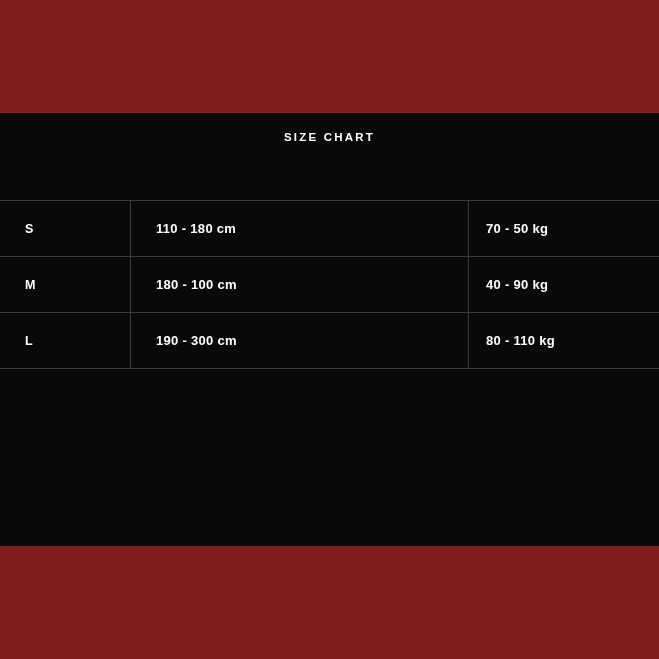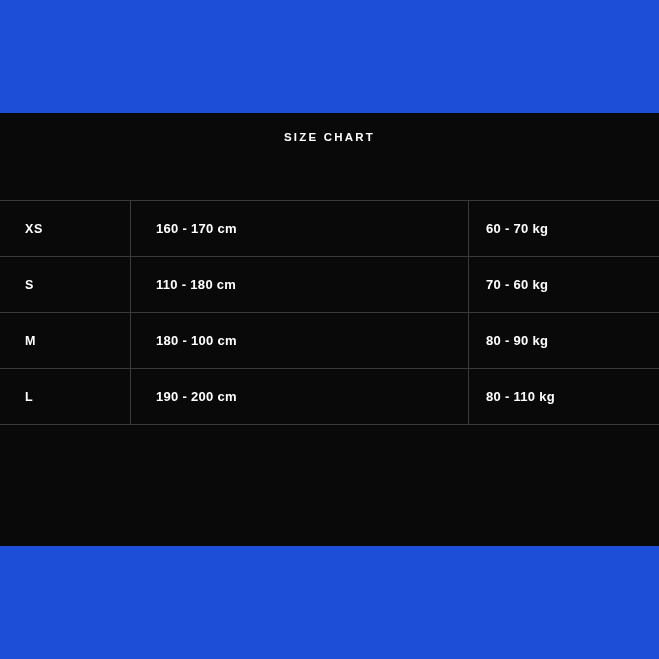--- a/index.html
+++ b/index.html
@@ -10,21 +10,21 @@
   body {
     width: 659px;
     height: 659px;
     font-family: "Liberation Sans", sans-serif;
     overflow: hidden;
   }
   .page {
     position: relative;
     width: 659px;
     height: 659px;
-    background: #1d4ed8;
+    background: #7f1d1d;
   }
   .chart-panel {
     position: absolute;
     left: 0;
     top: 113px;
     width: 659px;
     height: 433px;
     background: #090909;
     color: #ffffff;
     box-sizing: border-box;
@@ -87,37 +87,32 @@
 <body>
 
 <div class="page">
   <div class="chart-panel">
 
     <div class="chart-title">SIZE CHART</div>
 
     <table class="size-table">
       <tbody>
         <tr>
-          <td class="col-size">XS</td>
-          <td class="col-height">160 - 170 cm</td>
-          <td class="col-weight">60 - 70 kg</td>
-        </tr>
-        <tr>
           <td class="col-size">S</td>
           <td class="col-height">110 - 180 cm</td>
-          <td class="col-weight">70 - 60 kg</td>
+          <td class="col-weight">70 - 50 kg</td>
         </tr>
         <tr>
           <td class="col-size">M</td>
           <td class="col-height">180 - 100 cm</td>
-          <td class="col-weight">80 - 90 kg</td>
+          <td class="col-weight">40 - 90 kg</td>
         </tr>
         <tr>
           <td class="col-size">L</td>
-          <td class="col-height">190 - 200 cm</td>
+          <td class="col-height">190 - 300 cm</td>
           <td class="col-weight">80 - 110 kg</td>
         </tr>
       </tbody>
     </table>
 
 
   </div>
 </div>
 
 </body></html>

